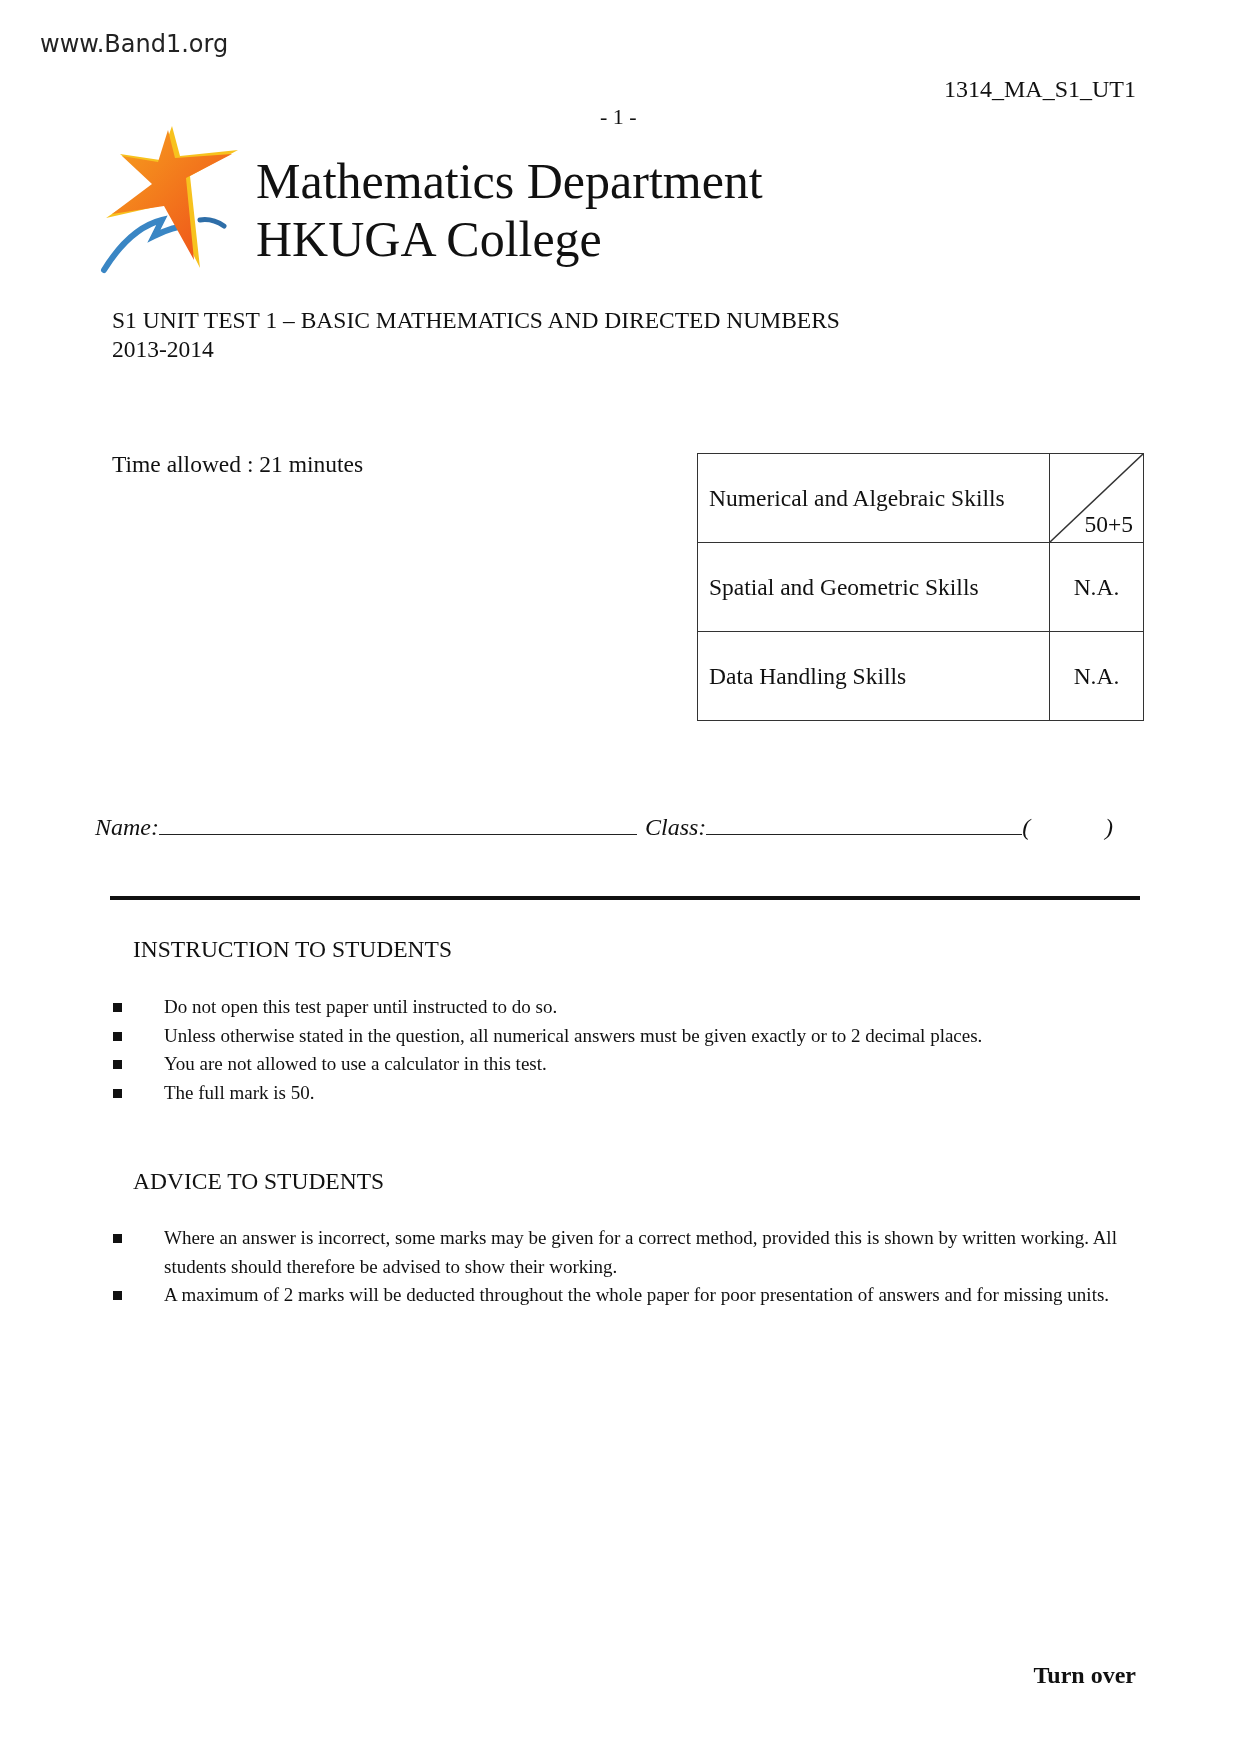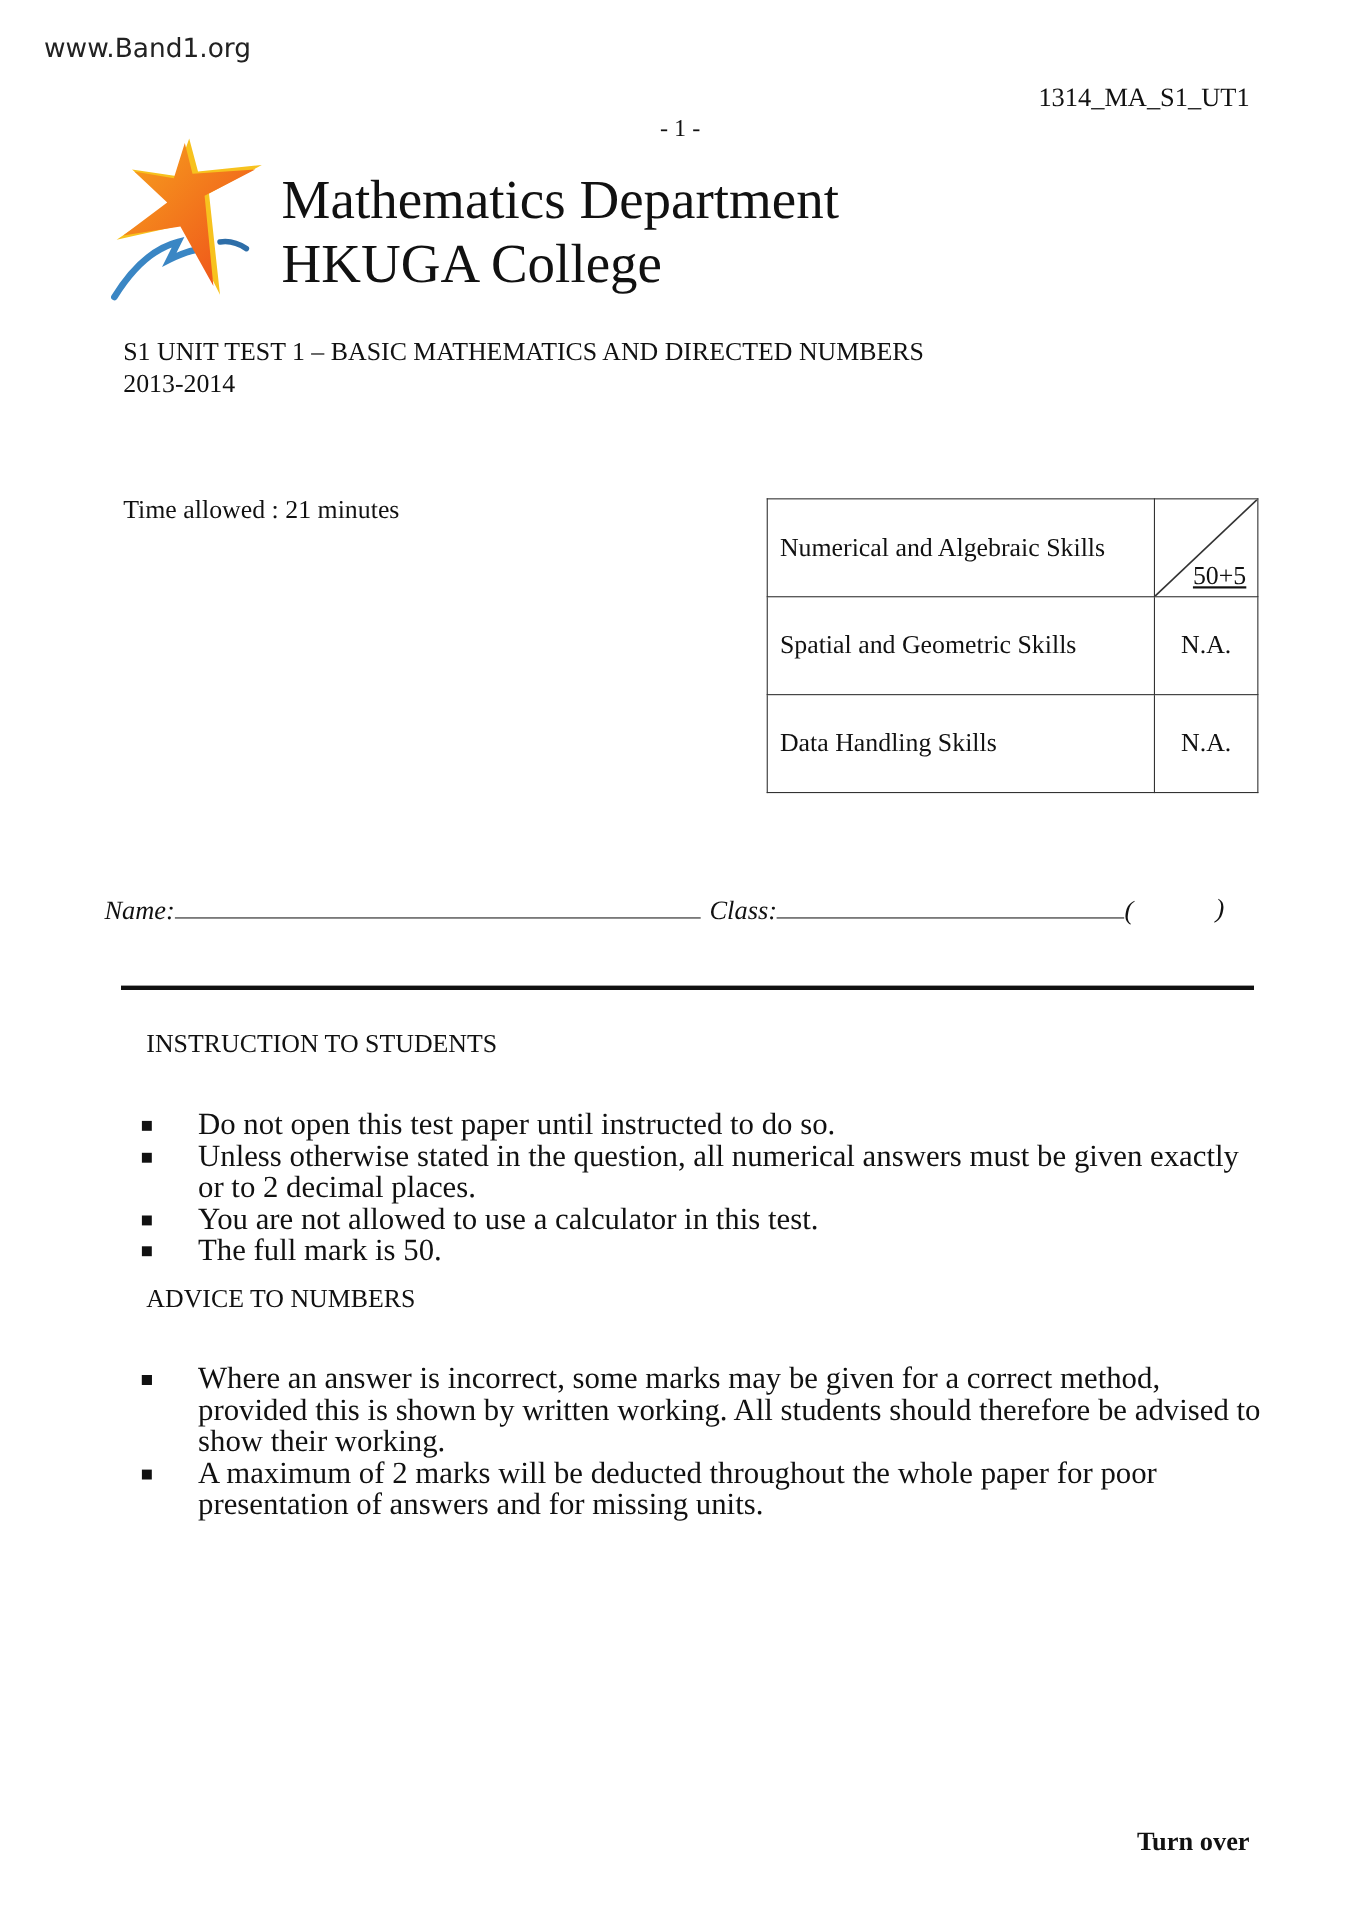--- a/index.html
+++ b/index.html
@@ -18,36 +18,36 @@
   #subject-block { left: 112px; top: 306px; font-size: 23.5px; line-height: 29px; }
 
   #time-allowed { left: 112px; top: 451px; font-size: 23.5px; }
 
   #skills-table { left: 697px; top: 453px; border-collapse: collapse; font-size: 23.5px; padding-left: 25px; }
   #skills-table td { border: 1.6px solid #333; height: 88px; padding: 0; vertical-align: middle; }
   #skills-table td.skill { width: 340px; padding-left: 11px; }
   #skills-table td.mark { width: 93px; text-align: center; position: relative; }
   #skills-table td.mark.diag { text-align: right; vertical-align: bottom; }
   .diag-svg { position: absolute; left: 0; top: 0; width: 100%; height: 100%; }
-  .diag-text { position: relative; display: inline-block; padding: 0 10px 4px 0; text-decoration: underline; }
+  .diag-text { position: relative; display: inline-block; padding: 0 10px 4px 0; }
 
   #name-line { left: 95px; top: 814px; font-size: 24px; font-style: italic; white-space: nowrap; width: 1020px; }
   .blank { display: inline-block; border-bottom: 1.5px solid #222; vertical-align: baseline; height: 20px; }
   #name-blank { width: 478px; margin-right: 8px; }
   #class-blank { width: 316px; }
   #paren-open { margin-left: 0px; }
   #paren-close { position: absolute; left: 1010px; top: 0; }
 
   #thick-rule { left: 110px; top: 896px; width: 1030px; height: 4px; background: #111; }
 
   .section-title { font-size: 23.5px; left: 112px; margin-left: 21px; }
   #instr-title { top: 936px; }
   #advice-title { top: 1168px; }
 
-  .bullets { left: 112px; width: 1020px; font-size: 28px; line-height: 28.5px; margin: 16px; padding: 0; list-style: none; }
+  .bullets { left: 112px; width: 1020px; font-size: 19px; line-height: 28.5px; margin: 0; padding: 0; list-style: none; }
   .bullets li { position: relative; padding-left: 52px; }
   .bullet-sq { position: absolute; left: 1px; top: 10px; width: 9px; height: 9px; background: #111; }
   #instr-list { top: 993px; }
   #advice-list { top: 1224px; }
 
   #turn-over { right: 104px; top: 1662px; font-size: 24px; font-weight: bold; }
 </style>
 </head>
 <body>
 
@@ -111,20 +111,20 @@
 <div id="thick-rule" class="abs"></div>
 
 <div id="instr-title" class="abs serif section-title">INSTRUCTION TO STUDENTS</div>
 <ul id="instr-list" class="abs serif bullets">
   <li><span class="bullet-sq"></span><span>Do not open this test paper until instructed to do so.</span></li>
   <li><span class="bullet-sq"></span><span>Unless otherwise stated in the question, all numerical answers must be given exactly or to 2 decimal places.</span></li>
   <li><span class="bullet-sq"></span><span>You are not allowed to use a calculator in this test.</span></li>
   <li><span class="bullet-sq"></span><span>The full mark is 50.</span></li>
 </ul>
 
-<div id="advice-title" class="abs serif section-title">ADVICE TO NUMBERS</div>
+<div id="advice-title" class="abs serif section-title">ADVICE TO STUDENTS</div>
 <ul id="advice-list" class="abs serif bullets">
   <li><span class="bullet-sq"></span></li>
   <li><span class="bullet-sq"></span><span>Where an answer is incorrect, some marks may be given for a correct method, provided this is shown by written working. All students should therefore be advised to show their working.</span></li>
   <li><span class="bullet-sq"></span><span>A maximum of 2 marks will be deducted throughout the whole paper for poor presentation of answers and for missing units.</span></li>
 </ul>
 
 <div id="turn-over" class="abs serif">Turn over</div>
 
 </body></html>

